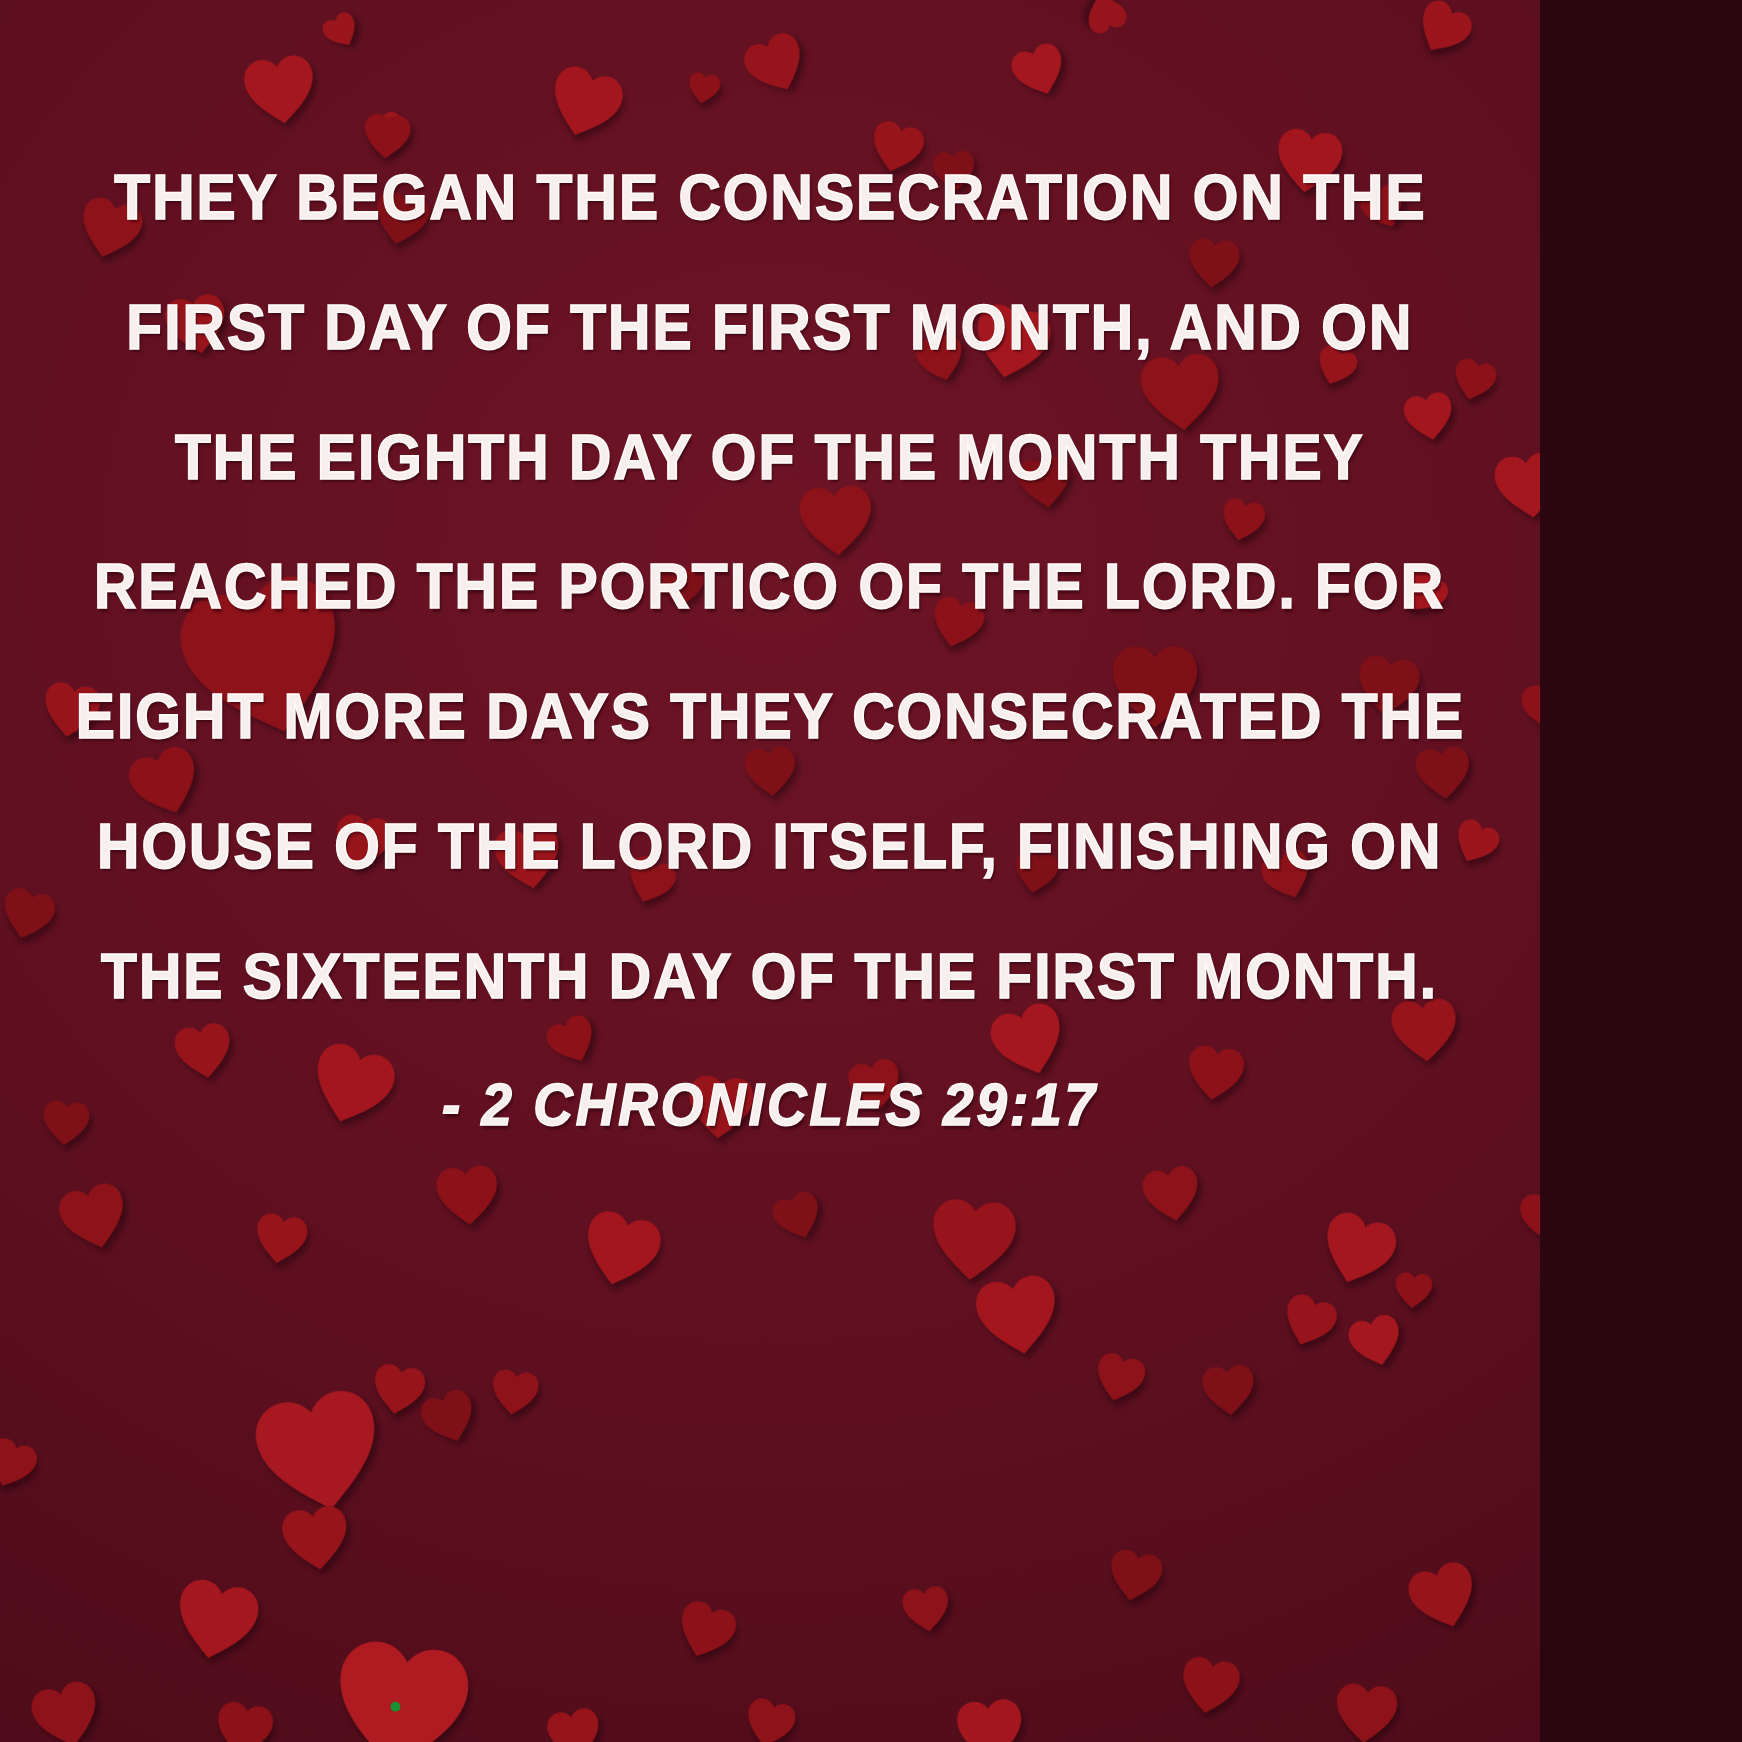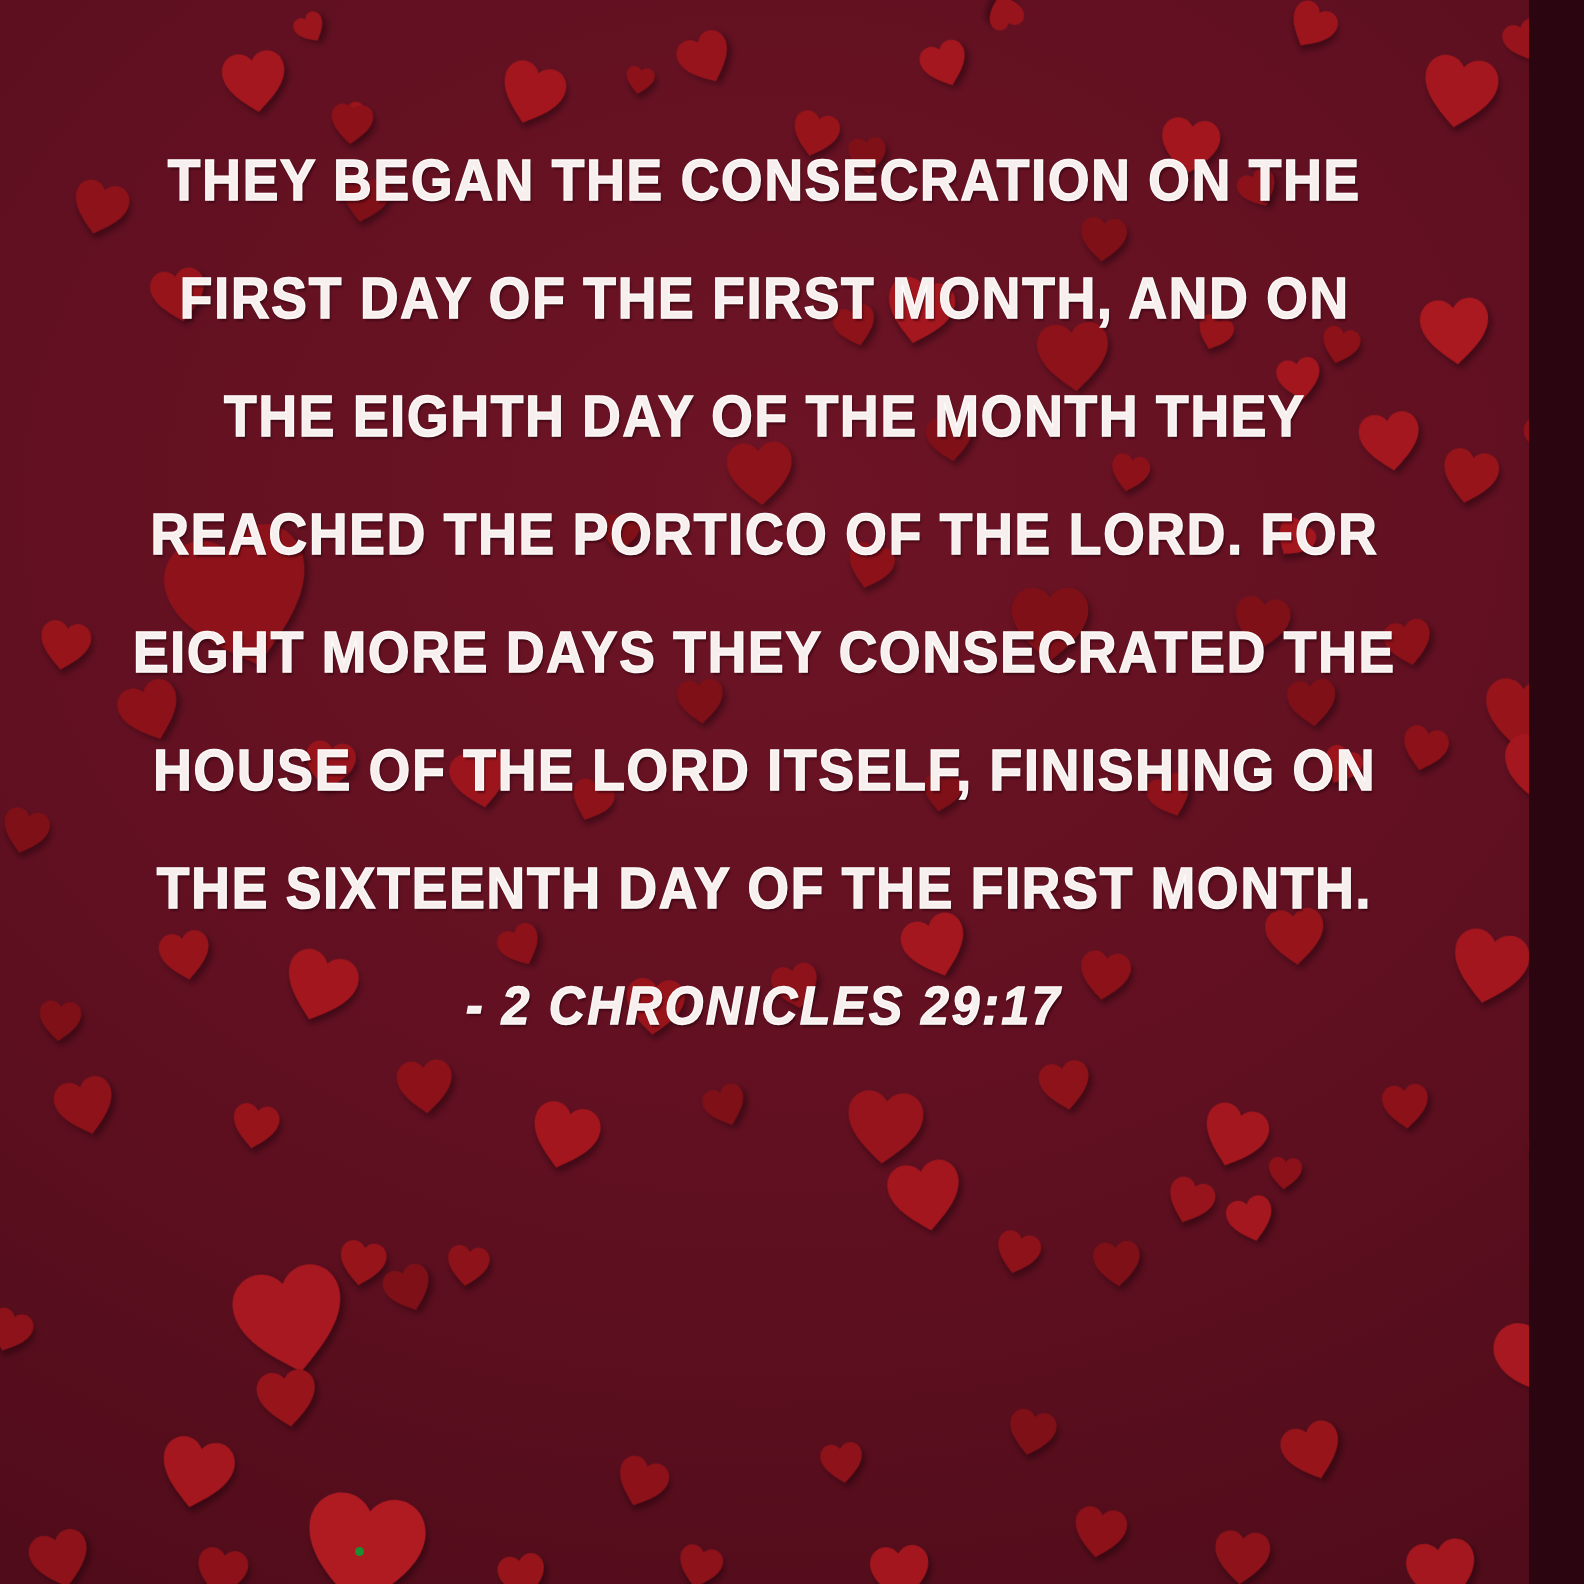--- a/index.html
+++ b/index.html
@@ -1,18 +1,18 @@
 <!DOCTYPE html>
 <html><head>
 <meta charset="utf-8">
 <style>
   html,body{margin:0;padding:0;background:#2b0510;}
   .canvas{
     position:relative;
-    width:1529px;height:1584px;
+    width:1400px;height:1584px;
     overflow:hidden;
     background:
       radial-gradient(120% 95% at 50% 32%, #6d1425 0%, #611021 42%, #550d1c 70%, #490a17 100%);
   }
   .hearts-layer{position:absolute;inset:0;z-index:1;}
   .heart{
     position:absolute;
     transform-origin:50% 50%;
     filter:drop-shadow(3px 5px 3px rgba(22,0,6,0.45));
   }

